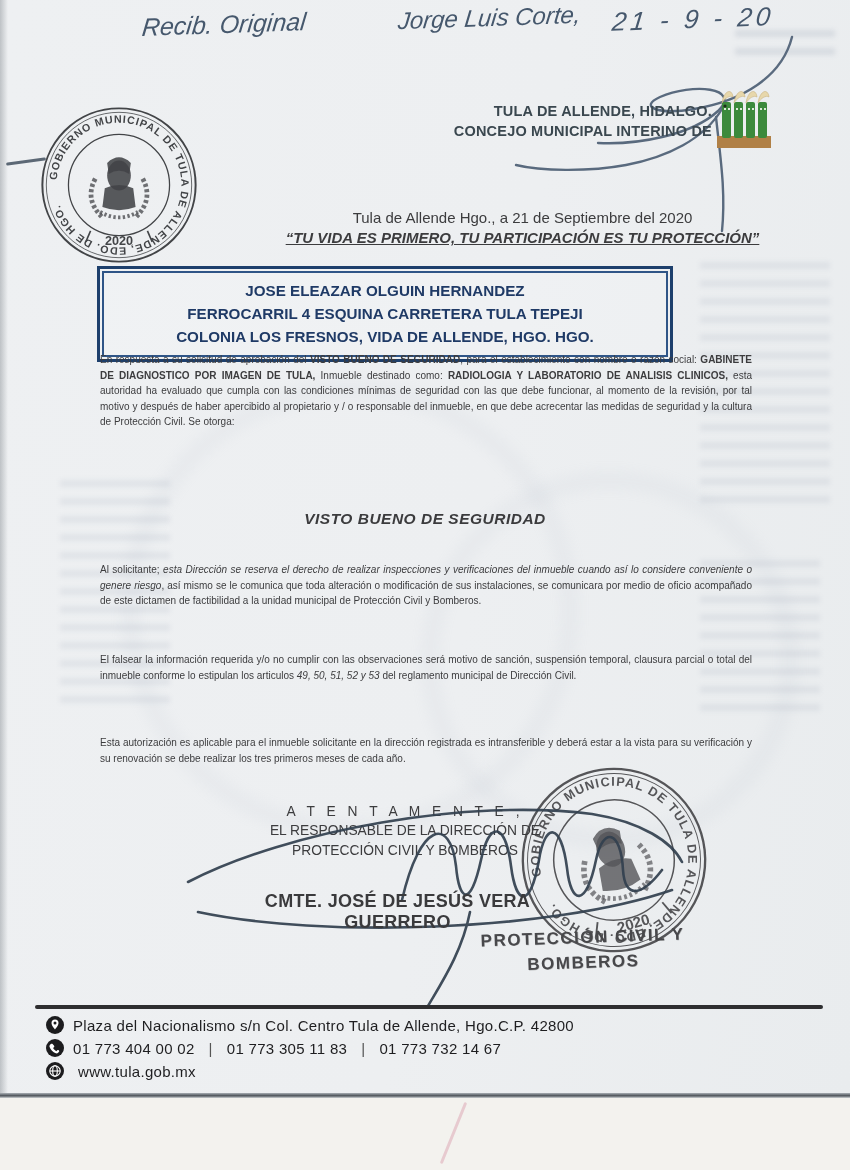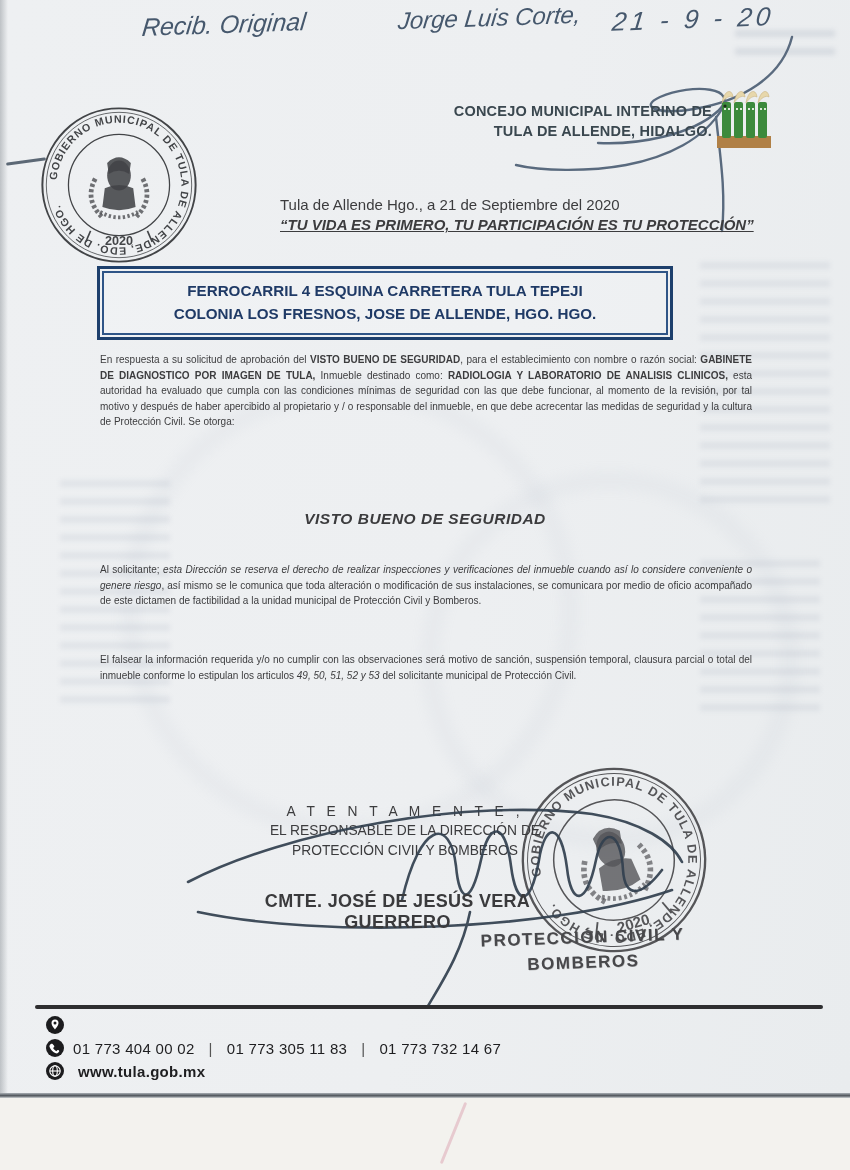--- a/index.html
+++ b/index.html
@@ -41,21 +41,21 @@
   .seal-top{left:40px;top:106px;width:158px;height:158px;opacity:.92;}
   .seal-stamp{left:520px;top:766px;width:188px;height:188px;
     transform:rotate(-17deg);opacity:.85;}
 
   
   .council{position:absolute;left:440px;top:102px;width:272px;text-align:right;
     font-weight:bold;font-size:14.5px;line-height:1.35;color:#3a474f;letter-spacing:.2px;}
   .logo{position:absolute;left:712px;top:86px;width:64px;height:64px;}
 
   
-  .dateline{position:absolute;left:280px;top:195px;width:485px;text-align:left;
+  .dateline{position:absolute;left:280px;top:208px;width:485px;text-align:center;
     font-size:15px;color:#3c3c3e;line-height:1.35;}
   .motto{font-style:italic;font-weight:bold;text-decoration:underline;}
 
   
   .addr{position:absolute;left:97px;top:266px;width:566px;
     border:3px solid #1d3f6c;padding:2px;background:rgba(255,255,255,.15);}
   .addr-inner{border:2px solid #2f5587;padding:7px 10px;text-align:center;
     font-weight:bold;font-size:15.2px;color:#1f3a66;line-height:1.5;}
 
   
@@ -76,21 +76,21 @@
     color:#48484b;line-height:1.45;text-shadow:.5px .5px 0 rgba(70,70,70,.35);}
 
   
   .footer-rule{position:absolute;left:35px;top:1005px;width:788px;height:4px;
     background:#2e2e30;border-radius:2px;}
   .footer{position:absolute;left:46px;top:1016px;width:760px;}
   .f-line{display:flex;align-items:center;gap:9px;margin-bottom:5px;
     font-size:15px;color:#1e1e20;letter-spacing:.3px;}
   .f-line svg{flex:0 0 auto;}
   .f-sep{color:#555;margin:0 5px;font-weight:normal;}
-  .f-web{font-weight:bold;gap:14px;}
+  .f-web{font-weight:normal;gap:14px;}
 </style>
 </head>
 <body>
 
 <div class="scan">
   <div class="page"></div>
   <div class="left-shade"></div>
 
   <div class="bleed" style="left:735px;top:30px;width:100px;height:30px;opacity:.18;"></div>
   <div class="bleed" style="left:700px;top:262px;width:130px;height:250px;"></div>
@@ -131,22 +131,22 @@
         <ellipse cx="100" cy="88" rx="15" ry="19" fill="#343639" opacity=".88"></ellipse>
         <path d="M82,104 Q100,96 118,104 L121,128 Q100,136 79,128 Z" fill="#343639" opacity=".88"></path>
         <path d="M70,92 Q56,118 78,140" fill="none" stroke="#343639" stroke-width="6" stroke-dasharray="4 3" opacity=".75"></path>
         <path d="M130,92 Q144,118 122,140" fill="none" stroke="#343639" stroke-width="6" stroke-dasharray="4 3" opacity=".75"></path>
         <path d="M76,134 Q100,148 124,134" fill="none" stroke="#343639" stroke-width="5" stroke-dasharray="3 3" opacity=".75"></path>
       </g>
     </svg>
   </div>
 
   <div class="council">
+    <div>TULA DE ALLENDE, HIDALGO.</div>
     <div>CONCEJO MUNICIPAL INTERINO DE</div>
-    <div>TULA DE ALLENDE, HIDALGO.</div>
   </div>
   <div class="logo">
     <svg viewBox="0 0 64 64">
       <rect x="5" y="50" width="54" height="12" fill="#b08046"></rect>
       <g>
         <rect x="10" y="16" width="9" height="36" rx="2" fill="#3c8a3c"></rect>
         <rect x="22" y="16" width="9" height="36" rx="2" fill="#3c8a3c"></rect>
         <rect x="34" y="16" width="9" height="36" rx="2" fill="#3c8a3c"></rect>
         <rect x="46" y="16" width="9" height="36" rx="2" fill="#3c8a3c"></rect>
       </g>
@@ -170,29 +170,31 @@
     </svg>
   </div>
 
   <div class="dateline">
     <div>Tula de Allende Hgo.,  a  21 de Septiembre del 2020</div>
     <div class="motto">“TU VIDA ES PRIMERO, TU PARTICIPACIÓN ES TU PROTECCIÓN”</div>
   </div>
 
   <div class="addr">
     <div class="addr-inner">
+      <div>JOSE ELEAZAR OLGUIN HERNANDEZ</div>
       <div>FERROCARRIL 4 ESQUINA CARRETERA TULA TEPEJI</div>
-      <div>COLONIA LOS FRESNOS, JOSE DE ALLENDE, HGO. HGO.</div>
+      <div>COLONIA LOS FRESNOS, VIDA DE ALLENDE, HGO. HGO.</div>
     </div>
   </div>
 
   <div class="para p1"><span>En respuesta a su solicitud de aprobación del </span><span style="font-weight: bold;">VISTO BUENO DE SEGURIDAD</span><span>, para el establecimiento con nombre o razón social: </span><span style="font-weight: bold;">GABINETE DE DIAGNOSTICO POR IMAGEN DE TULA,</span><span> Inmueble destinado como: </span><span style="font-weight: bold;">RADIOLOGIA Y LABORATORIO DE ANALISIS CLINICOS,</span><span>  esta autoridad ha evaluado que cumpla con las condiciones mínimas de seguridad con las que debe funcionar, al momento de la revisión, por tal motivo y después de haber apercibido al propietario  y / o responsable del inmueble, en que debe  acrecentar las medidas de seguridad y la cultura de Protección Civil. Se otorga:</span></div>
   <div class="doc-title">VISTO BUENO DE SEGURIDAD</div>
   <div class="para p2"><span>Al solicitante; </span><span style="font-style: italic;">esta Dirección se reserva el derecho de realizar inspecciones y verificaciones del inmueble cuando así lo considere conveniente o genere riesgo</span><span>, así mismo se le comunica que toda alteración o modificación de sus instalaciones, se comunicara por medio de oficio acompañado de este dictamen de factibilidad a la unidad municipal de Protección Civil y Bomberos.</span></div>
-  <div class="para p3"><span>El falsear la información requerida y/o no cumplir con las observaciones será motivo de sanción, suspensión temporal, clausura parcial o total del inmueble conforme lo estipulan los articulos </span><span style="font-style: italic;">49, 50, 51, 52 y 53</span><span> del solicitante municipal de Protección Civil.</span></div>
+  <div class="para p3"><span>El falsear la información requerida y/o no cumplir con las observaciones será motivo de sanción, suspensión temporal, clausura parcial o total del inmueble conforme lo estipulan los articulos </span><span style="font-style: italic;">49, 50, 51, 52 y 53</span><span> del reglamento municipal de Dirección Civil.</span></div>
+  <div class="para p4"><span>Esta autorización es aplicable para el inmueble solicitante en la dirección registrada es intransferible y deberá estar a la vista para su verificación y su renovación se debe realizar los tres primeros meses de cada año.</span></div>
 
   <div class="seal seal-stamp">
     <svg viewBox="0 0 200 200">
       <defs>
         <path id="ring2" d="M100,100 m-79,0 a79,79 0 1,1 158,0 a79,79 0 1,1 -158,0"></path>
       </defs>
       <circle cx="100" cy="100" r="97" fill="none" stroke="#3b3b3e" stroke-width="2.5"></circle>
       <circle cx="100" cy="100" r="92" fill="none" stroke="#3b3b3e" stroke-width="1"></circle>
       <circle cx="100" cy="100" r="64" fill="none" stroke="#3b3b3e" stroke-width="1.6"></circle>
       <text font-size="13.5" font-weight="bold" fill="#3b3b3e" letter-spacing="1.2">
@@ -235,20 +237,21 @@
   </div>
 
   <div class="footer-rule"></div>
   <div class="footer">
     <div class="f-line">
       <svg width="18" height="18" viewBox="0 0 18 18">
         <circle cx="9" cy="9" r="9" fill="#1c1c1e"></circle>
         <path d="M9,3.6 a3.5,3.5 0 0 1 3.5,3.5 c0,2.7 -3.5,6.4 -3.5,6.4 s-3.5,-3.7 -3.5,-6.4 A3.5,3.5 0 0 1 9,3.6 Z" fill="#fff"></path>
         <circle cx="9" cy="7.1" r="1.5" fill="#1c1c1e"></circle>
       </svg>
+      <span>Plaza del Nacionalismo s/n Col. Centro Tula de Allende, Hgo.C.P. 42800</span>
     </div>
     <div class="f-line">
       <svg width="18" height="18" viewBox="0 0 18 18">
         <circle cx="9" cy="9" r="9" fill="#1c1c1e"></circle>
         <path fill="#fff" d="M12.9,11.4c-.6-.5-1.3-.5-1.8,0l-.8.8C9,11.5,7.8,10.3,7.1,9l.8-.8c.5-.5.5-1.2,0-1.8L6.6,5.1c-.5-.5-1.3-.5-1.8,0l-.7.7c-.6.6-.8,1.5-.5,2.3,1,2.9,3.3,5.2,6.2,6.2.8.3,1.7.1,2.3-.5l.7-.7c.5-.5.5-1.3,0-1.8Z"></path>
       </svg>
       <span>01 773 404 00 02</span>
       <span class="f-sep">|</span>
       <span>01 773 305 11 83</span>
       <span class="f-sep">|</span>

